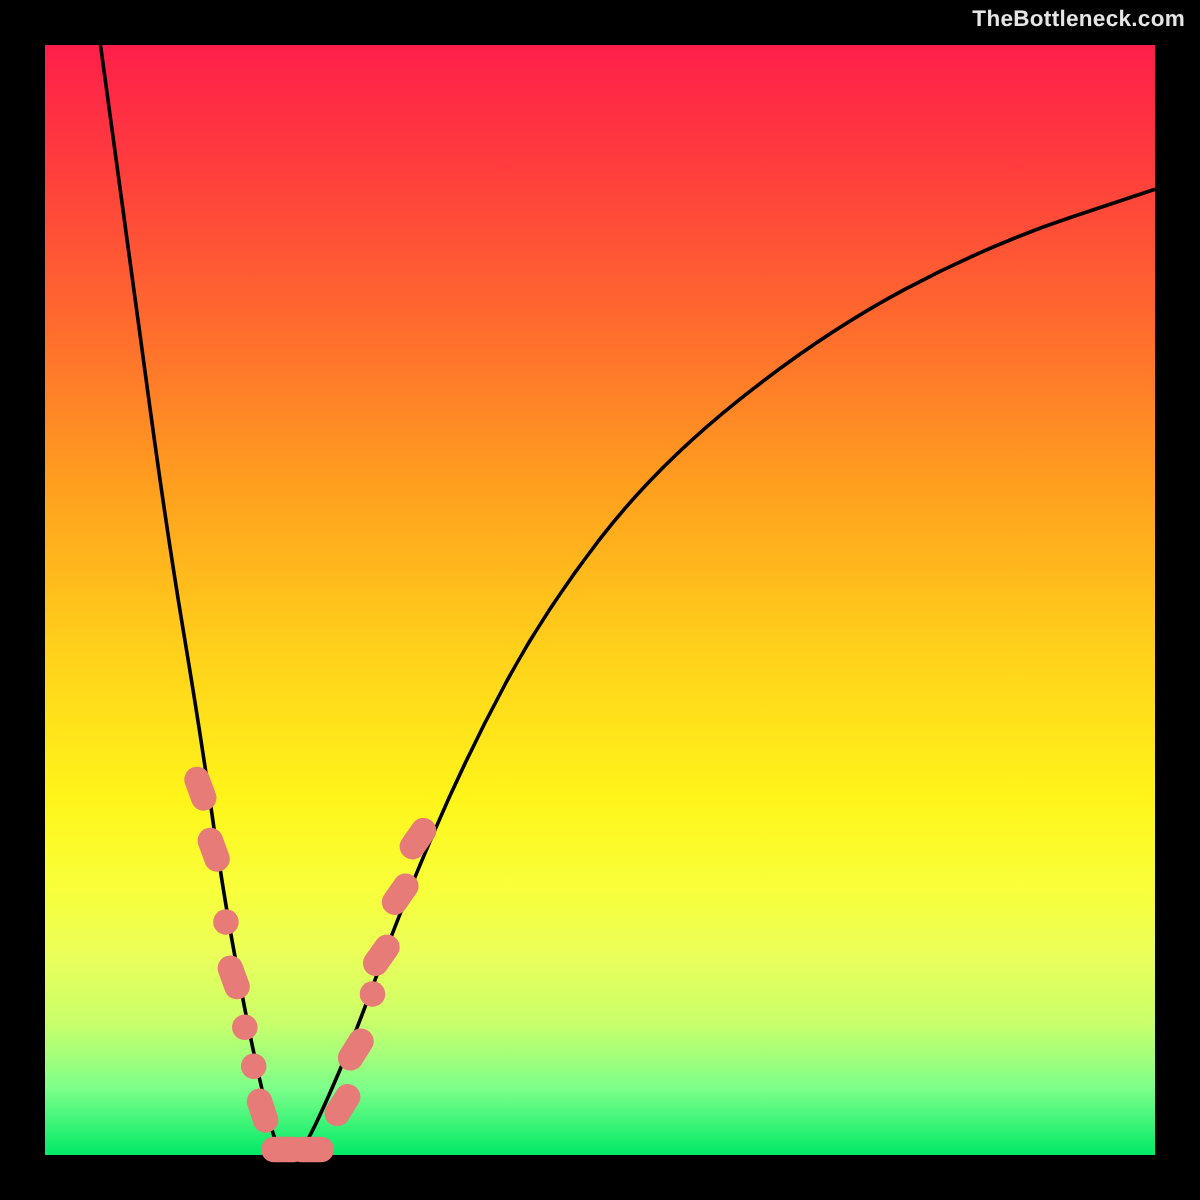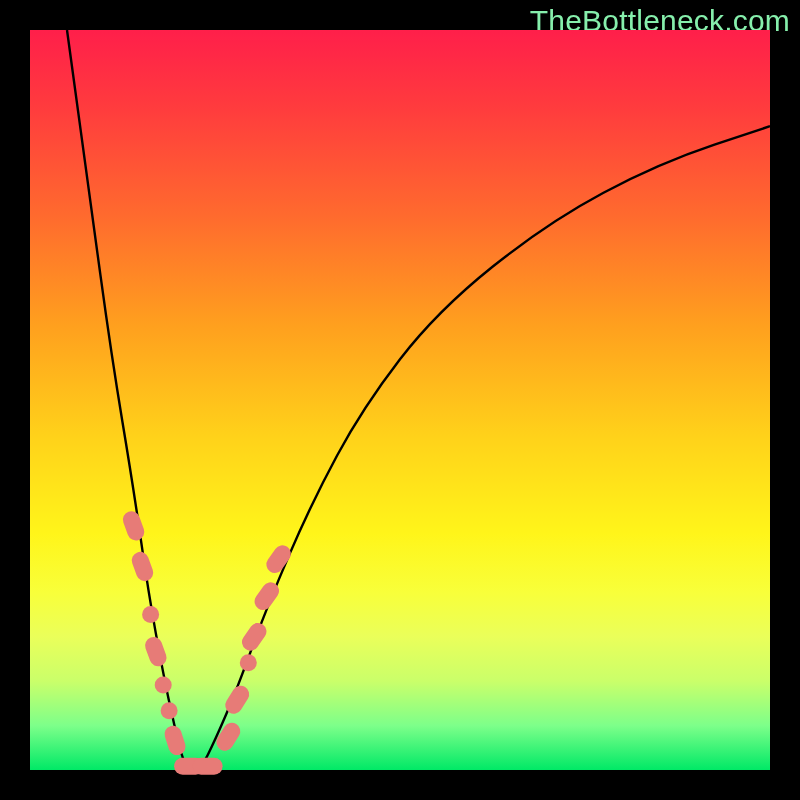--- a/index.html
+++ b/index.html
@@ -37,24 +37,24 @@
       #eaff5a 82%,
       #caff6a 88%,
       #7dff8a 94%,
       #00e966 100%
     );
   }
   .watermark {
     position: absolute;
     top: 4px;
     right: 10px;
-    color: #86efac;
-    font-size: 30px;
+    color: #e5e5e5;
+    font-size: 15px;
     letter-spacing: 0.2px;
-    font-weight: 400;
+    font-weight: 700;
     user-select: none;
   }
   svg.curve {
     position: absolute;
     top: 0;
     left: 0;
     width: 740px;
     height: 740px;
     overflow: visible;
   }

